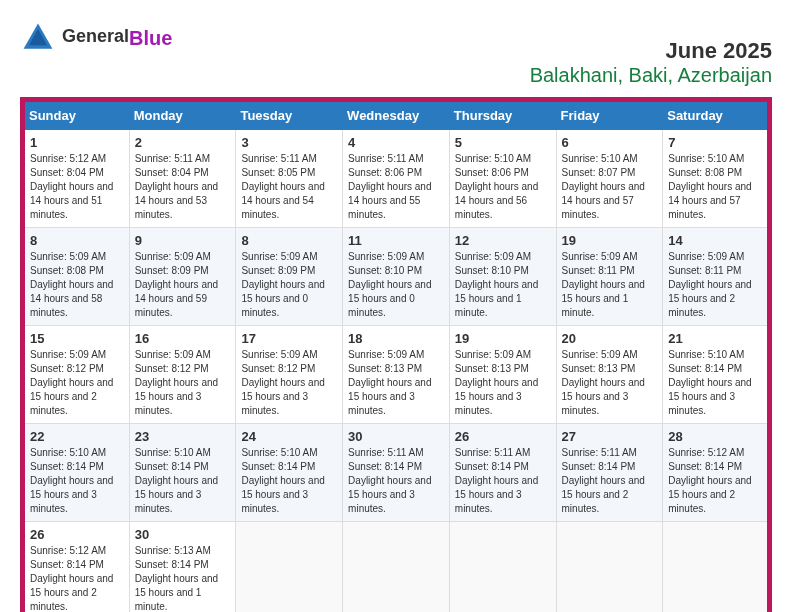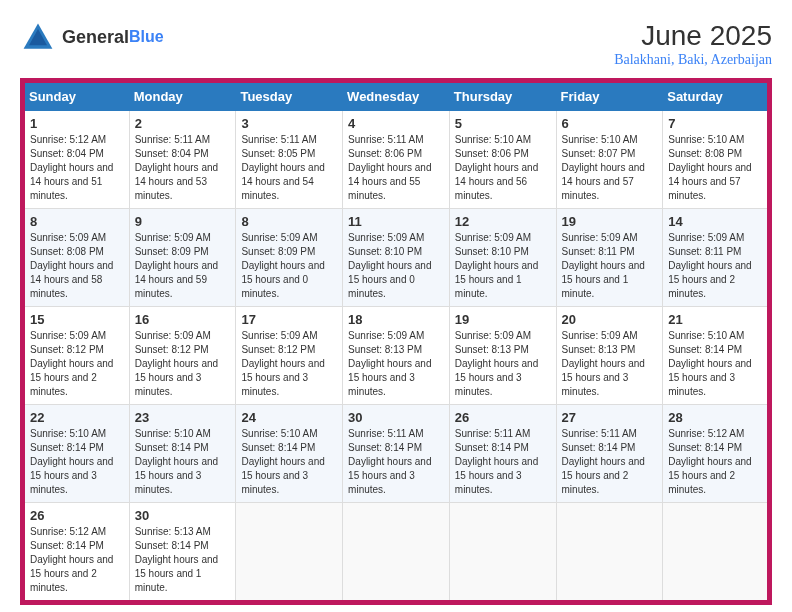--- a/index.html
+++ b/index.html
@@ -25,40 +25,40 @@
       display: flex;
       flex-direction: row;
       line-height: 1.1;
     }
     .logo-general {
       font-size: 18px;
       font-weight: bold;
       color: #333;
     }
     .logo-blue {
-      font-size: 16px;
-      font-weight: bold;
-      color: #3b82f6;
+      font-size: 20px;
+      font-weight: bold;
+      color: #a21caf;
     }
     .logo-icon {
       width: 36px;
       height: 36px;
     }
     .title-area {
       text-align: right;
     }
     .calendar-title {
-      font-size: 28px;
-      font-weight: normal;
-      color: #333;
+      font-size: 22px;
+      font-weight: bold;
+      color: #333;
+      margin-top: 18px;
     }
     .calendar-subtitle {
-      font-size: 14px;
-      color: #3b82f6;
-      font-family: Liberation Serif, serif;
+      font-size: 20px;
+      color: #15803d;
     }
     .calendar-table {
       width: 100%;
       border-collapse: collapse;
       border: 5px solid #be185d;
     }
     .calendar-table th {
       background: #2a7abf;
       color: #fff;
       font-size: 13px;

